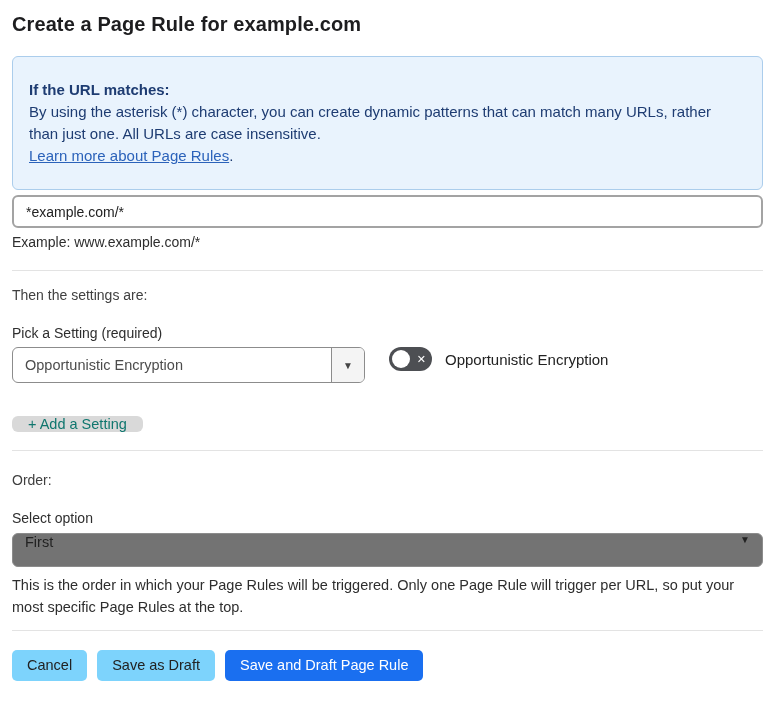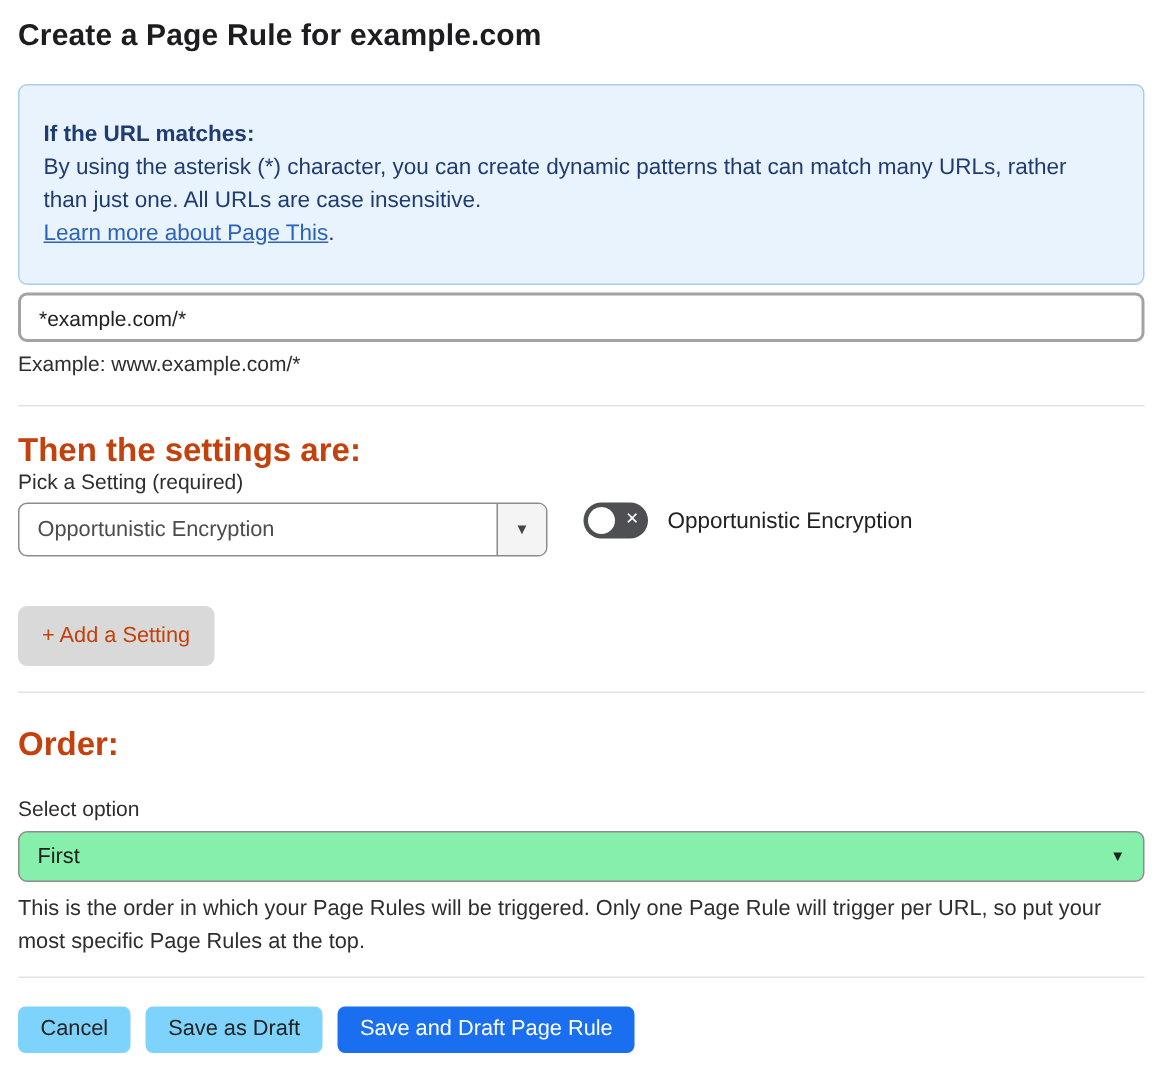--- a/index.html
+++ b/index.html
@@ -38,23 +38,23 @@
     padding: 0 12px; font-size: 14px; color: #222;
     font-family: "Liberation Sans", sans-serif;
     outline: none; background: #fff;
   }
   .helper-text { margin-top: 6px; font-size: 14px; color: #2e2e2e; }
 
   .divider { border: none; border-top: 1px solid #e3e3e3; margin-top: 20px; }
 
   .section-heading {
     margin-top: 16px;
-    font-size: 22px; font-weight: 700; color: #c2410c;
+    font-size: 14px; font-weight: 400; color: #404040;
   }
-  .pick-label { font-size: 14px; color: #2e2e2e; }
+  .pick-label { margin-top: 22px; font-size: 14px; color: #2e2e2e; }
 
   .setting-row { margin-top: 6px; display: flex; align-items: flex-start; }
 
   .combo {
     width: 353px; height: 36px;
     border: 1px solid #8c8c8c; border-radius: 6px;
     display: flex; align-items: stretch; background: #fff;
     cursor: pointer; overflow: hidden;
   }
   .combo-value {
@@ -79,35 +79,35 @@
     background: #ffffff;
   }
   .toggle .x-glyph {
     position: absolute; right: 6px; top: 50%; transform: translateY(-50%);
     color: #ffffff; font-size: 11px; line-height: 1;
   }
   .toggle-label { margin-left: 13px; font-size: 15px; color: #222; }
 
   .add-setting-btn {
     margin-top: 33px;
-    background: #d9d9d9; color: #c2410c;
+    background: #d9d9d9; color: #0f766e;
     border: none; border-radius: 6px;
-    padding: 12px 16px; font-size: 14.5px;
+    padding: 0 16px; font-size: 14.5px;
     font-family: "Liberation Sans", sans-serif;
     cursor: pointer; display: inline-block;
   }
 
   .order-heading { margin-top: 21px; }
   .order-label { margin-top: 22px; }
 
   .order-select {
     margin-top: 7px; width: 751px; height: 34px;
     border: 1px solid #8c8c8c; border-radius: 6px;
-    display: flex; align-items: center; justify-content: space-between;
-    padding: 0 12px; background: #86efac; cursor: pointer;
+    display: flex; justify-content: space-between;
+    padding: 0 12px; background: #737373; cursor: pointer;
   }
   .order-select .order-value { font-size: 14.5px; color: #222; }
   .order-select .order-arrow { font-size: 10px; color: #222; }
 
   .order-helper {
     margin-top: 7px; font-size: 14.5px; color: #2e2e2e;
     line-height: 22px; max-width: 745px;
   }
 
   .footer-divider { margin-top: 12px; }
@@ -126,21 +126,21 @@
 </head>
 <body>
 
 <div class="container">
 
   <h1 class="page-title">Create a Page Rule for example.com</h1>
 
   <div class="info-box">
     <div class="info-heading">If the URL matches:</div>
     <div class="info-body">By using the asterisk (*) character, you can create dynamic patterns that can match many URLs, rather than just one. All URLs are case insensitive.</div>
-    <div><a class="info-link">Learn more about Page This</a><span>.</span></div>
+    <div><a class="info-link">Learn more about Page Rules</a><span>.</span></div>
   </div>
 
   <input class="url-input" type="text" value="*example.com/*" style="">
   <div class="helper-text">Example: www.example.com/*</div>
 
   <hr class="divider">
 
   <h2 class="section-heading">Then the settings are:</h2>
 
   <div class="pick-label">Pick a Setting (required)</div>

